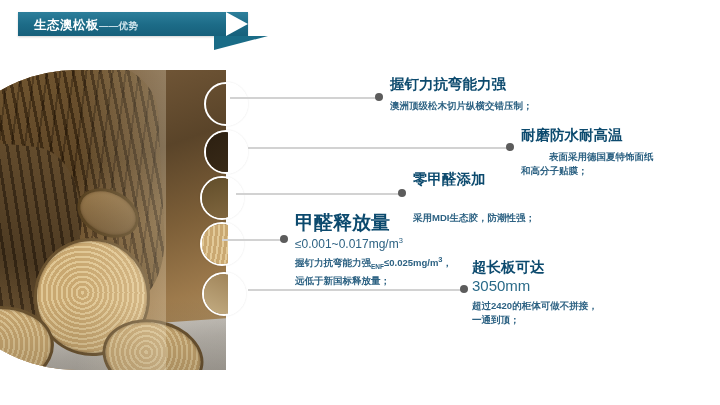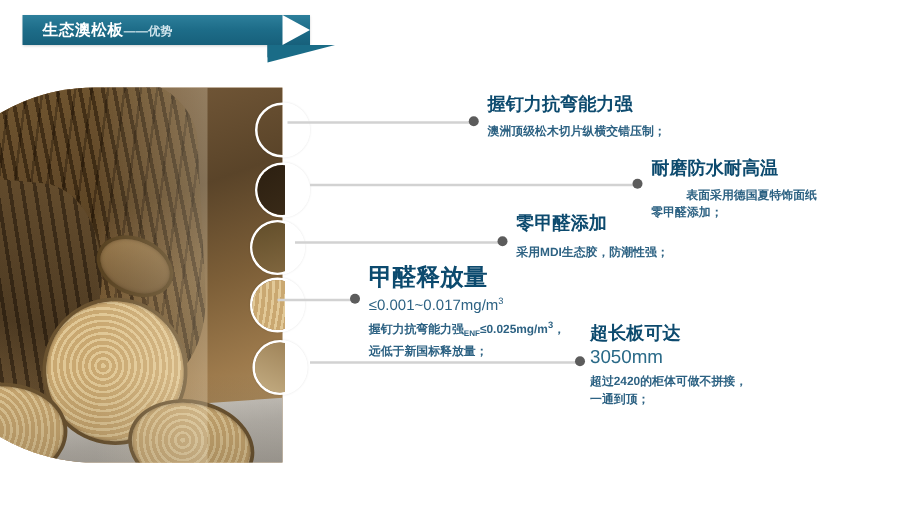--- a/index.html
+++ b/index.html
@@ -298,26 +298,26 @@
   <div class="dot" style="left:460px; top:285px;"></div>
 
   <div class="block" style="left:390px; top:75px;">
     <div class="b-title">握钉力抗弯能力强</div>
     <div class="b-desc" style="margin-top:5px;">澳洲顶级松木切片纵横交错压制；</div>
   </div>
 
   <div class="block" style="left:521px; top:126px;">
     <div class="b-title">耐磨防水耐高温</div>
     <div class="b-desc" style="margin-top:5px;margin-left:28px;">表面采用德国夏特饰面纸</div>
-    <div class="b-desc">零甲醛添加；</div>
+    <div class="b-desc">和高分子贴膜；</div>
   </div>
 
   <div class="block" style="left:413px; top:170px;">
     <div class="b-title">零甲醛添加</div>
-    <div class="b-desc" style="margin-top:7px;">采用MDI生态胶，防潮性强；</div>
+    <div class="b-desc" style="margin-top:22px;">采用MDI生态胶，防潮性强；</div>
   </div>
 
   <div class="block" style="left:295px; top:213px;">
     <div class="b-title small">甲醛释放量</div>
     <div class="b-val" style="margin-top:1px;">
       <span class="lt">≤</span><span>0.001~0.017mg/m</span><sup>3</sup>
     </div>
     <div class="b-desc" style="margin-top:1px;">
       <span>握钉力抗弯能力强</span><sub>ENF</sub><span>≤0.025mg/m</span><sup>3</sup><span>，</span>
     </div>

